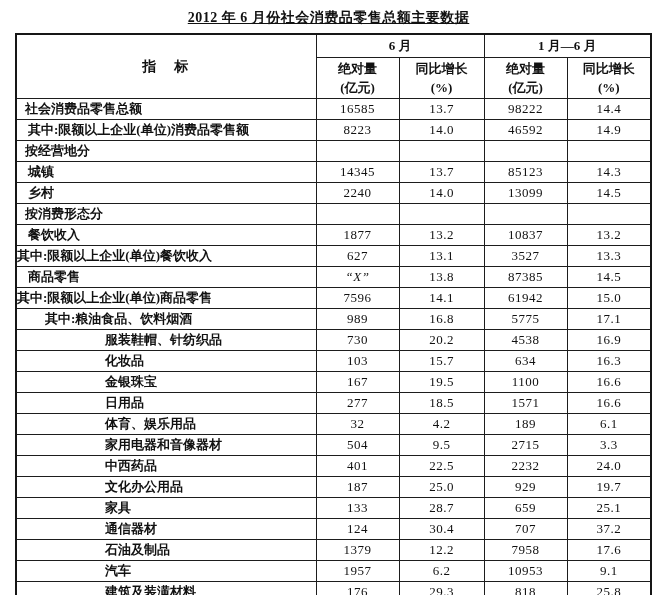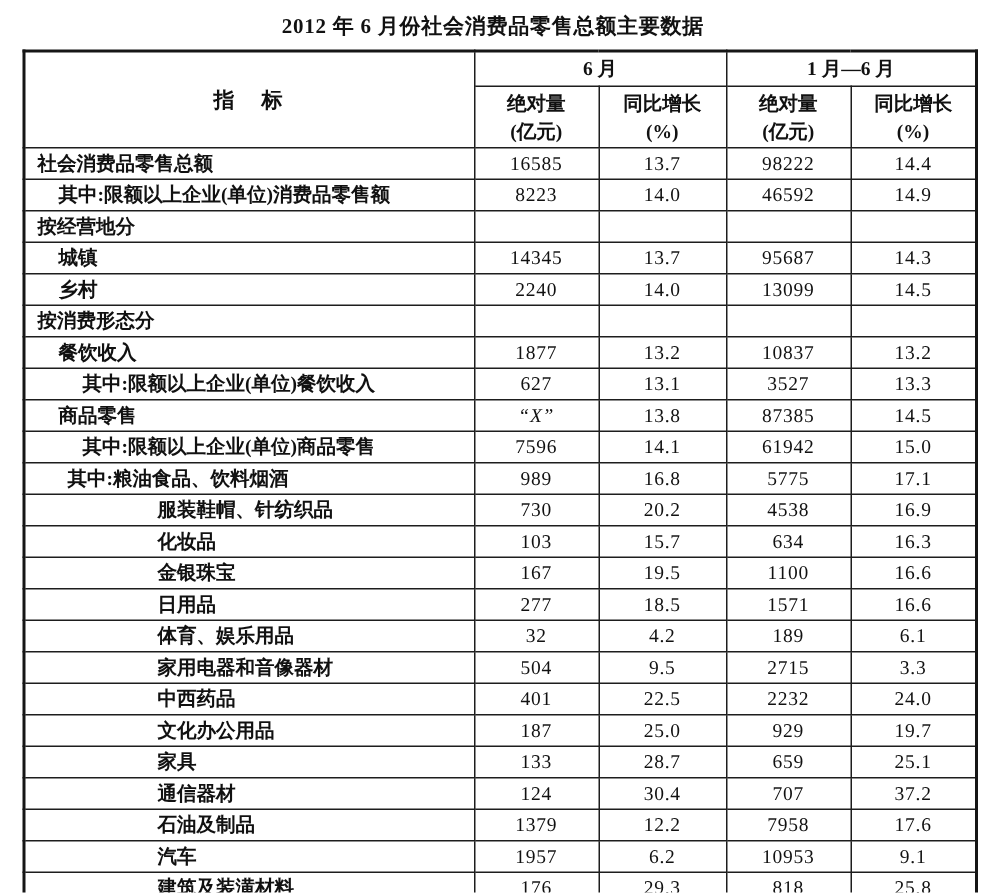--- a/index.html
+++ b/index.html
@@ -18,20 +18,21 @@
   .page-title {
     position: absolute;
     top: 9px;
     left: 0;
     width: 657px;
     text-align: center;
     font-size: 14px;
     font-weight: bold;
     letter-spacing: 0.5px;
     white-space: pre;
+    text-decoration: underline;
   }
   table.data-table {
     position: absolute;
     left: 15px;
     top: 33px;
     width: 635px;
     height: 555px;
     border-collapse: collapse;
     table-layout: fixed;
     border: 2px solid #161616;
@@ -61,22 +62,22 @@
     font-size: 13px;
   }
   td.num {
     text-align: center;
     font-weight: normal;
     font-size: 13px;
     letter-spacing: 0.5px;
   }
   td.num.special { font-style: italic; }
   .indent-0 { padding-left: 8px; }
-  .indent-1 { padding-left: 22px; }
-  .indent-2 { padding-left: 38px; }
+  .indent-1 { padding-left: 11px; }
+  .indent-2 { }
   .indent-3 { padding-left: 28px; }
   .indent-4 { padding-left: 88px; margin-top: 44px; }
 </style>
 </head>
 <body>
 
 <div class="page-title">2012 年 6 月份社会消费品零售总额主要数据</div>
 
 <table class="data-table">
   <colgroup>
@@ -118,21 +119,21 @@
         <td class="ind indent-0">按经营地分</td>
         <td class="num"></td>
         <td class="num"></td>
         <td class="num"></td>
         <td class="num"></td>
       </tr>
       <tr>
         <td class="ind indent-1">城镇</td>
         <td class="num">14345</td>
         <td class="num">13.7</td>
-        <td class="num">95687</td>
+        <td class="num">85123</td>
         <td class="num">14.3</td>
       </tr>
       <tr>
         <td class="ind indent-1">乡村</td>
         <td class="num">2240</td>
         <td class="num">14.0</td>
         <td class="num">13099</td>
         <td class="num">14.5</td>
       </tr>
       <tr>

